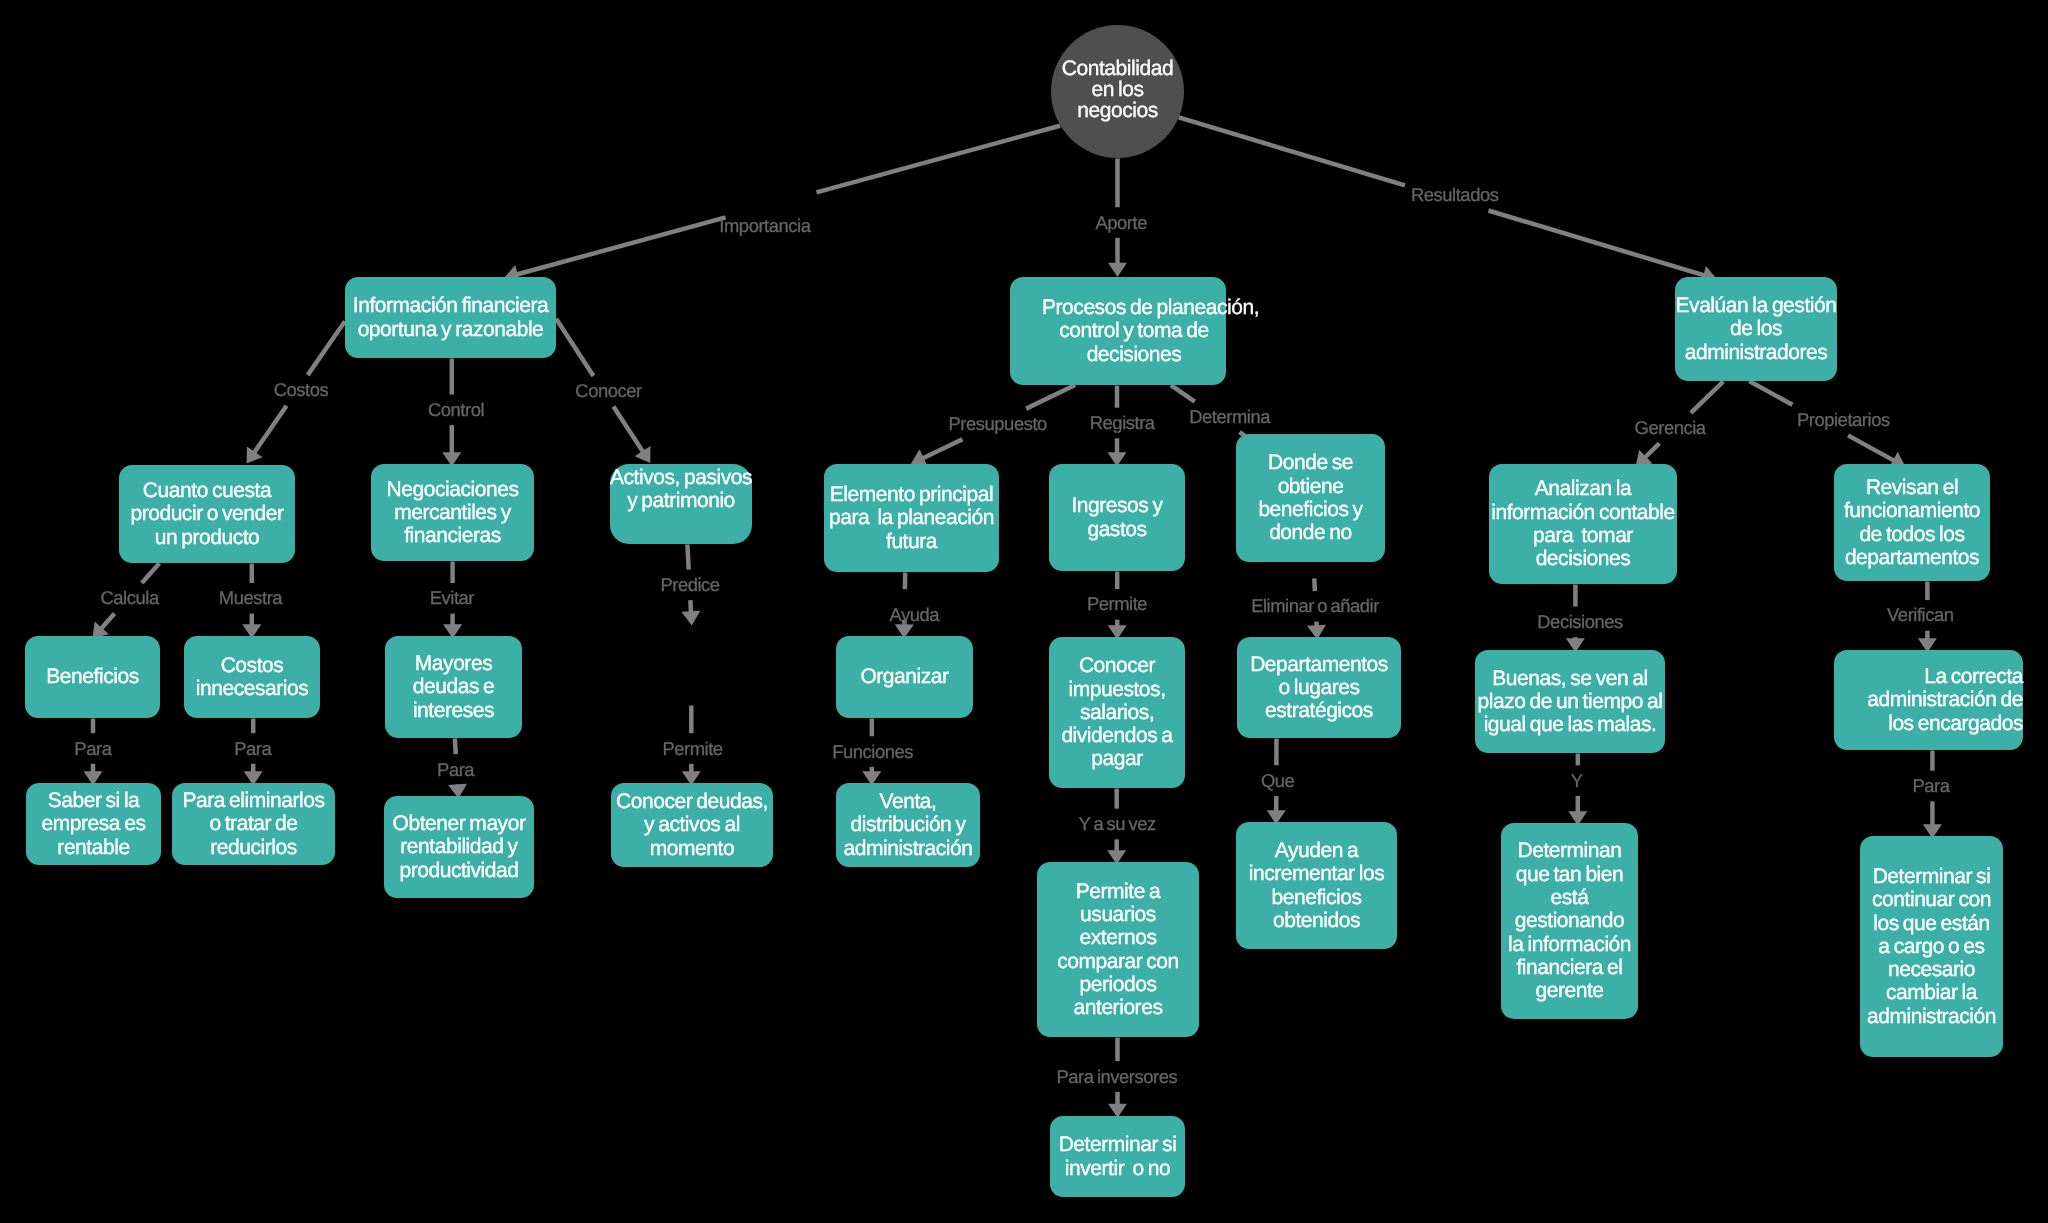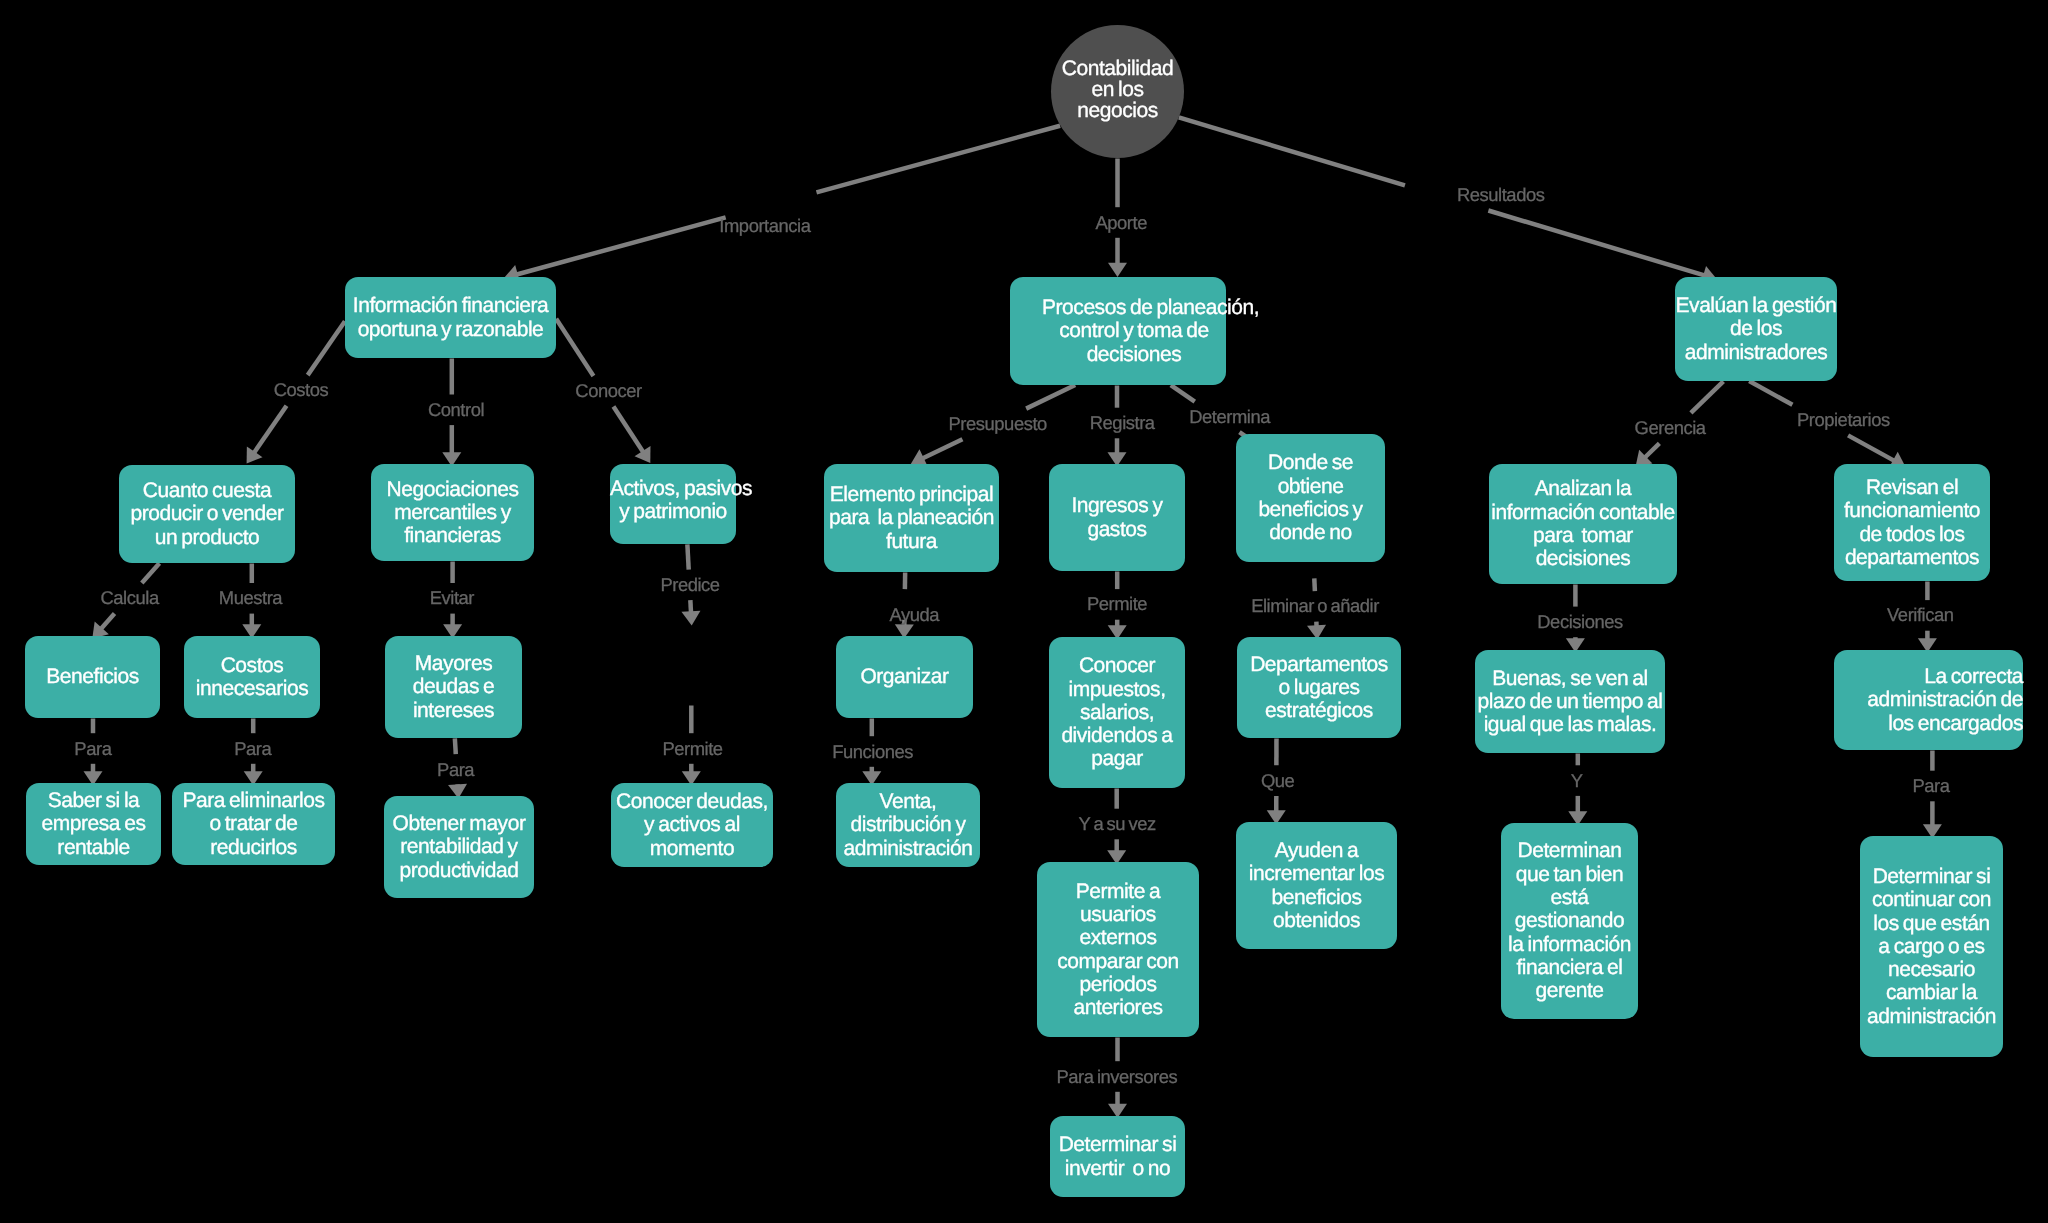--- a/index.html
+++ b/index.html
@@ -122,21 +122,21 @@
   </div>
     <div class="node" style="left: 1675px; top: 277px; width: 162px; height: 104px;">
     <div class="txt"><div>Evalúan la gestión</div><div>de los</div><div>administradores</div></div>
   </div>
     <div class="node" style="left: 119px; top: 465px; width: 176px; height: 98px;">
     <div class="txt"><div>Cuanto cuesta</div><div>producir o vender</div><div>un producto</div></div>
   </div>
     <div class="node" style="left: 371px; top: 464px; width: 163px; height: 97px;">
     <div class="txt"><div>Negociaciones</div><div>mercantiles y</div><div>financieras</div></div>
   </div>
-    <div class="node" style="left: 610px; top: 464px; width: 126px; height: 80px; align-items: flex-start; padding-top: 13px;">
+    <div class="node" style="left: 610px; top: 464px; width: 142px; height: 80px; align-items: flex-start; padding-top: 2px; border-radius: 19px;">
     <div class="txt"><div>Activos, pasivos</div><div>y patrimonio</div></div>
   </div>
     <div class="node" style="left: 824px; top: 464px; width: 175px; height: 108px;">
     <div class="txt"><div>Elemento principal</div><div>para  la planeación</div><div>futura</div></div>
   </div>
     <div class="node" style="left: 1049px; top: 464px; width: 136px; height: 107px;">
     <div class="txt"><div>Ingresos y</div><div>gastos</div></div>
   </div>
     <div class="node" style="left: 1236px; top: 434px; width: 149px; height: 128px;">
     <div class="txt"><div>Donde se</div><div>obtiene</div><div>beneficios y</div><div>donde no</div></div>
@@ -196,21 +196,21 @@
     <div class="txt"><div>Determinan</div><div>que tan bien</div><div>está</div><div>gestionando</div><div>la información</div><div>financiera el</div><div>gerente</div></div>
   </div>
     <div class="node" style="left: 1860px; top: 836px; width: 143px; height: 221px;">
     <div class="txt"><div>Determinar si</div><div>continuar con</div><div>los que están</div><div>a cargo o es</div><div>necesario</div><div>cambiar la</div><div>administración</div></div>
   </div>
     <div class="node" style="left: 1050px; top: 1116px; width: 135px; height: 81px;">
     <div class="txt"><div>Determinar si</div><div>invertir  o no</div></div>
   </div>
     <div class="elabel" style="left: 764.9px; top: 202px; margin-top: 24px;">Importancia</div>
     <div class="elabel" style="left: 1121.2px; top: 222.5px;">Aporte</div>
-    <div class="elabel" style="left: 1454.7px; top: 195.2px; margin-left: 46px;">Resultados</div>
+    <div class="elabel" style="left: 1454.7px; top: 195.2px;">Resultados</div>
     <div class="elabel" style="left: 301px; top: 390.4px;">Costos</div>
     <div class="elabel" style="left: 456px; top: 409.8px;">Control</div>
     <div class="elabel" style="left: 608.5px; top: 391.2px;">Conocer</div>
     <div class="elabel" style="left: 997.7px; top: 423.9px;">Presupuesto</div>
     <div class="elabel" style="left: 1122.2px; top: 423px;">Registra</div>
     <div class="elabel" style="left: 1229.6px; top: 416.9px;">Determina</div>
     <div class="elabel" style="left: 1670.1px; top: 428.1px;">Gerencia</div>
     <div class="elabel" style="left: 1843.3px; top: 420.1px;">Propietarios</div>
     <div class="elabel" style="left: 129.6px; top: 598.3px;">Calcula</div>
     <div class="elabel" style="left: 250.5px; top: 598.3px;">Muestra</div>

